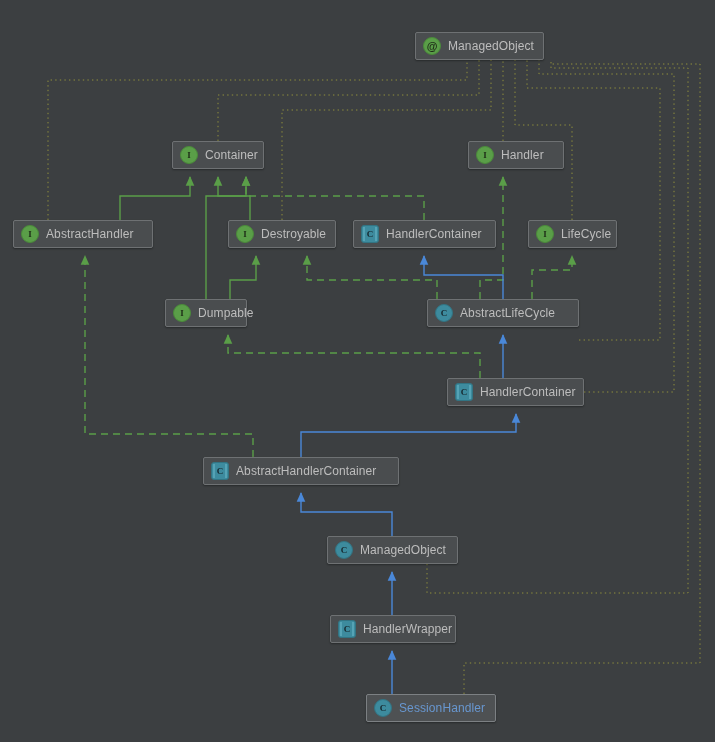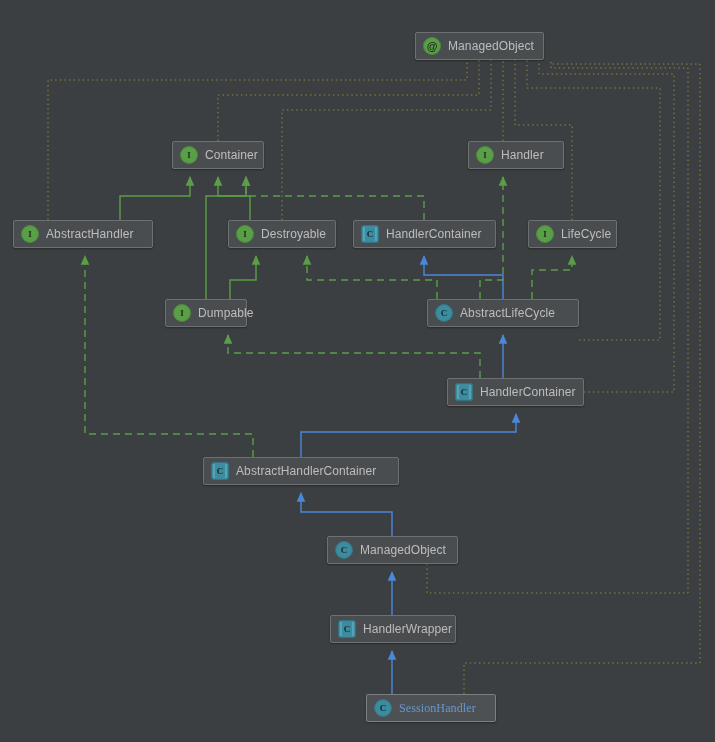--- a/index.html
+++ b/index.html
@@ -43,21 +43,20 @@
     background: #4e5153;
     border-color: #7c8083;
   }
   .node-label {
     font-size: 12px;
     color: #bdbdbd;
     letter-spacing: 0.1px;
   }
   .node.selected .node-label {
     color: #6897d0;
-    font-family: Liberation Serif, serif;
   }
 
   
   .ico {
     position: relative;
     flex: 0 0 auto;
     width: 16px;
     height: 16px;
     display: flex;
     align-items: center;

